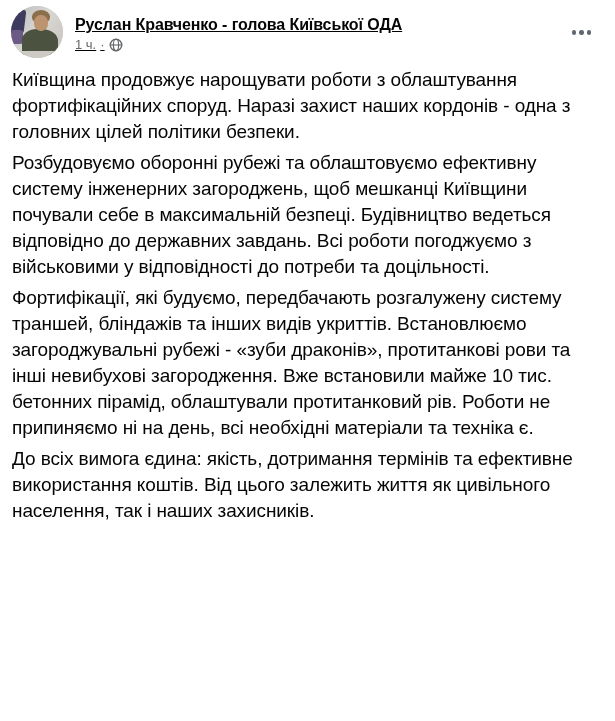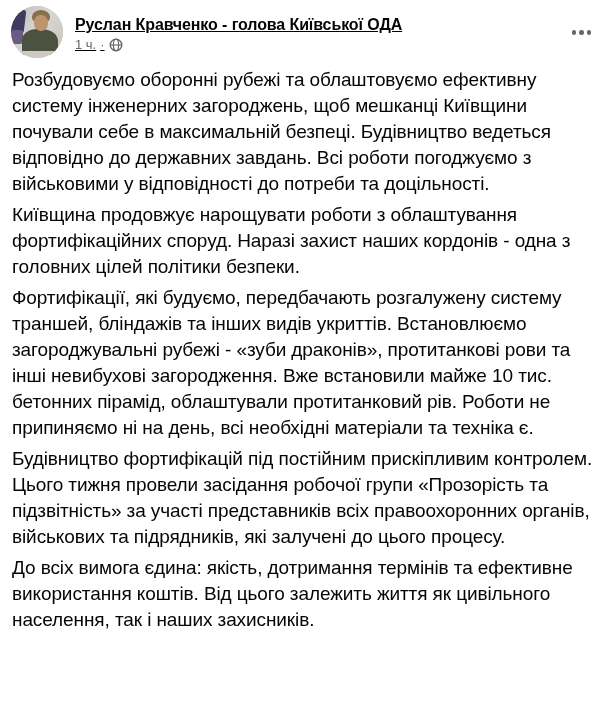--- a/index.html
+++ b/index.html
@@ -66,20 +66,19 @@
 
     <button class="more-btn" aria-label="">
       <span class="dot"></span>
       <span class="dot"></span>
       <span class="dot"></span>
     </button>
 
   </div>
 
   <div class="body">
+    <p>Київщина продовжує нарощувати роботи з облаштування фортифікаційних споруд. Наразі захист наших кордонів - одна з головних цілей політики безпеки.</p>
     <p>Розбудовуємо оборонні рубежі та облаштовуємо ефективну систему інженерних загороджень, щоб мешканці Київщини почували себе в максимальній безпеці. Будівництво ведеться відповідно до державних завдань. Всі роботи погоджуємо з військовими у відповідності до потреби та доцільності.</p>
-    <p>Київщина продовжує нарощувати роботи з облаштування фортифікаційних споруд. Наразі захист наших кордонів - одна з головних цілей політики безпеки.</p>
     <p>Фортифікації, які будуємо, передбачають розгалужену систему траншей, бліндажів та інших видів укриттів. Встановлюємо загороджувальні рубежі - «зуби драконів», протитанкові рови та інші невибухові загородження. Вже встановили майже 10 тис. бетонних пірамід, облаштували протитанковий рів. Роботи не припиняємо ні на день, всі необхідні матеріали та техніка є.</p>
-    <p>Будівництво фортифікацій під постійним прискіпливим контролем. Цього тижня провели засідання робочої групи «Прозорість та підзвітність» за участі представників всіх правоохоронних органів, військових та підрядників, які залучені до цього процесу.</p>
     <p>До всіх вимога єдина: якість, дотримання термінів та ефективне використання коштів. Від цього залежить життя як цивільного населення, так і наших захисників.</p>
   </div>
 
 </div>
 
 </body></html>

